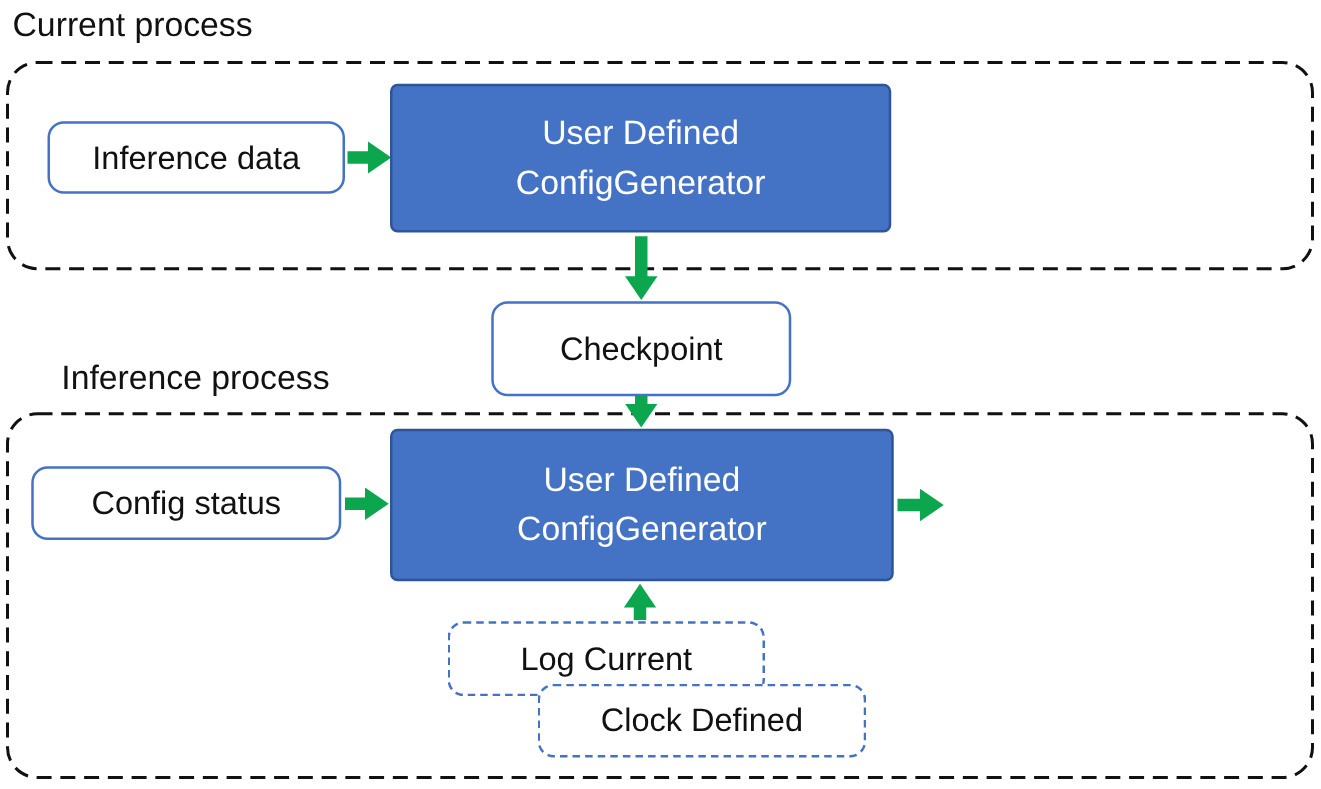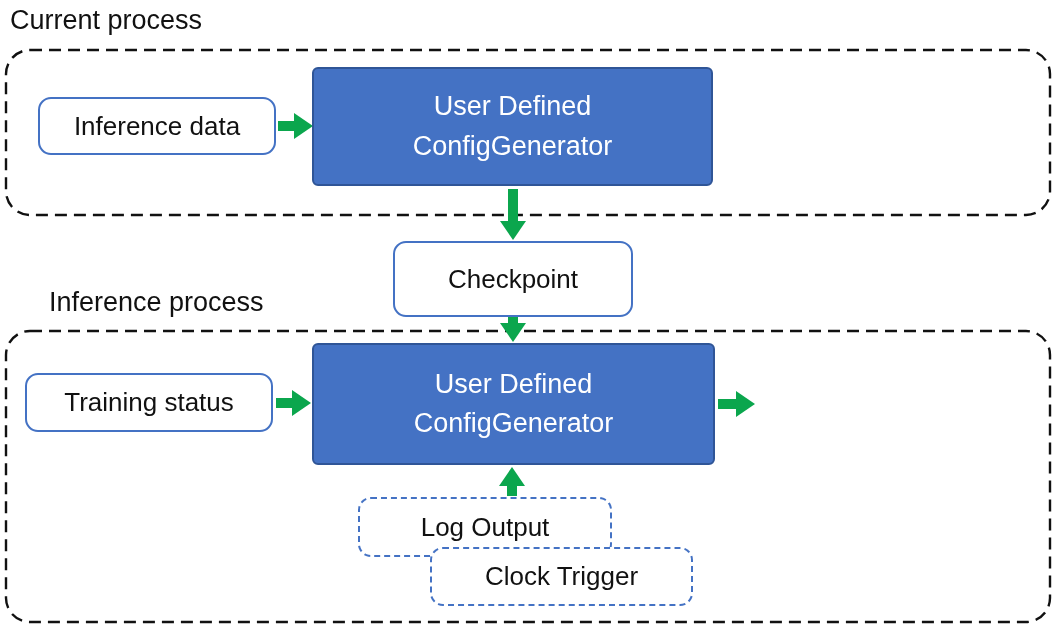--- a/index.html
+++ b/index.html
@@ -99,23 +99,23 @@
   <div class="section-label" style="left:10px; top:5px;">Current process</div>
   <div class="section-label" style="left:10px; top:287px;margin-left:39px;">Inference process</div>
 
   <div class="node node-light" style="left:38px; top:97px; width:238px; height:58px;">Inference data</div>
 
   <div class="node node-blue" style="left:312px; top:67px; width:401px; height:119px;">User Defined
 ConfigGenerator</div>
 
   <div class="node node-light" style="left:393px; top:241px; width:240px; height:76px;">Checkpoint</div>
 
-  <div class="node node-light" style="left:25px; top:373px; width:248px; height:59px;">Training status</div>
+  <div class="node node-light" style="left:25px; top:373px; width:248px; height:59px;">Config status</div>
 
   <div class="node node-blue" style="left:312px; top:343px; width:403px; height:122px;">User Defined
 ConfigGenerator</div>
 
 
-  <div class="node node-dashed" id="log-trigger" style="left:358px; top:497px; width:254px; height:60px;">Log Output</div>
+  <div class="node node-dashed" id="log-trigger" style="left:358px; top:497px; width:254px; height:60px;">Log Current</div>
 
-  <div class="node node-dashed" id="clock-trigger" style="left:430px; top:547px; width:263px; height:59px;">Clock Trigger</div>
+  <div class="node node-dashed" id="clock-trigger" style="left:430px; top:547px; width:263px; height:59px;">Clock Defined</div>
 
 </div>
 
 </body></html>

